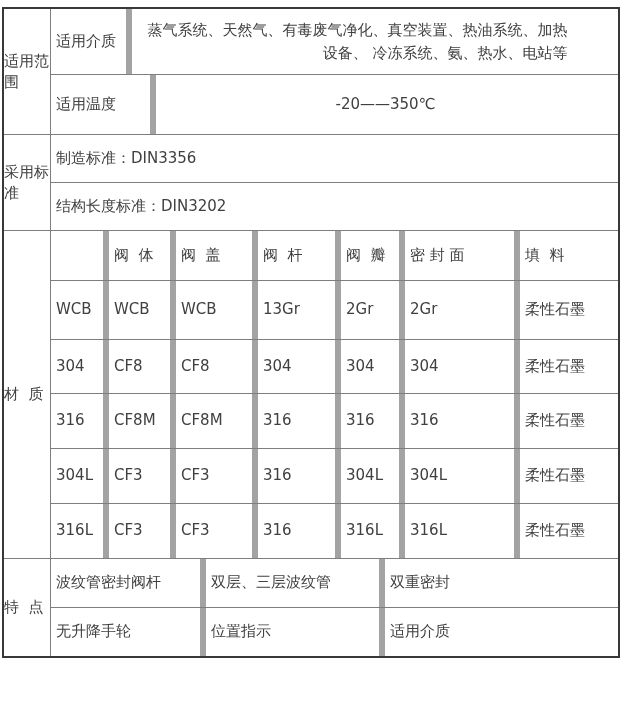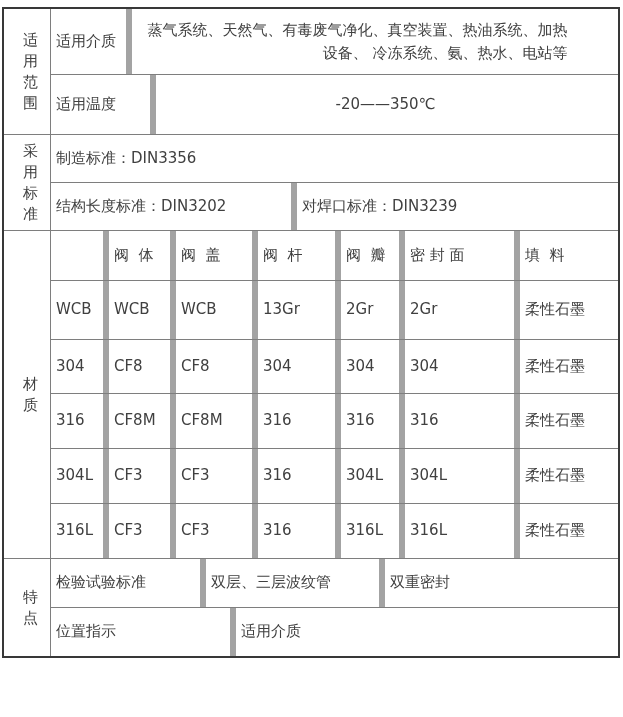--- a/index.html
+++ b/index.html
@@ -12,21 +12,21 @@
     position:absolute; left:2px; top:7px; width:618px;
     border:2px solid #383838; background:#fff;
     display:flex; flex-direction:column;
   }
   .section { display:flex; }
   .section + .section { border-top:1px solid #7e7e7e; }
   .side {
     width:47px; flex:0 0 47px;
     border-right:1px solid #7e7e7e;
     display:flex; align-items:center;
-    padding-left:19px; line-height:21px;
+    padding-left:0; line-height:21px;
     white-space:pre-wrap; word-break:break-all;
   }
   .content { flex:1; display:flex; flex-direction:column; min-width:0; }
   .row { display:flex; }
   .row + .row { border-top:1px solid #7e7e7e; }
   .cell {
     display:flex; align-items:center;
     padding-left:5px; padding-right:3px;
     white-space:pre-wrap; line-height:1.45; min-width:0;
   }
@@ -72,21 +72,20 @@
 
   <div class="section">
     <div class="side">采用标
 准</div>
     <div class="content">
       <div class="row h47">
         <div class="cell s1">制造标准：DIN3356</div>
       </div>
       <div class="row h48">
         <div class="cell s1">结构长度标准：DIN3202</div>
-        <div class="cell s2">对焊口标准：DIN3239</div>
       </div>
     </div>
   </div>
 
   <div class="section">
     <div class="side">材  质</div>
     <div class="content">
       <div class="row h49">
         <div class="cell m1"></div>
         <div class="cell m2">阀  体</div>
@@ -141,24 +140,25 @@
         <div class="cell m6">316L</div>
         <div class="cell m7">柔性石墨</div>
       </div>
     </div>
   </div>
 
   <div class="section">
     <div class="side">特  点</div>
     <div class="content">
       <div class="row h48">
-        <div class="cell f1">检验试验标准</div>
+        <div class="cell f1">波纹管密封阀杆</div>
         <div class="cell f2">双层、三层波纹管</div>
         <div class="cell f3">双重密封</div>
       </div>
       <div class="row h49">
+        <div class="cell f1">无升降手轮</div>
         <div class="cell f2">位置指示</div>
         <div class="cell f3">适用介质</div>
       </div>
     </div>
   </div>
 
 </div>
 
 </body></html>

